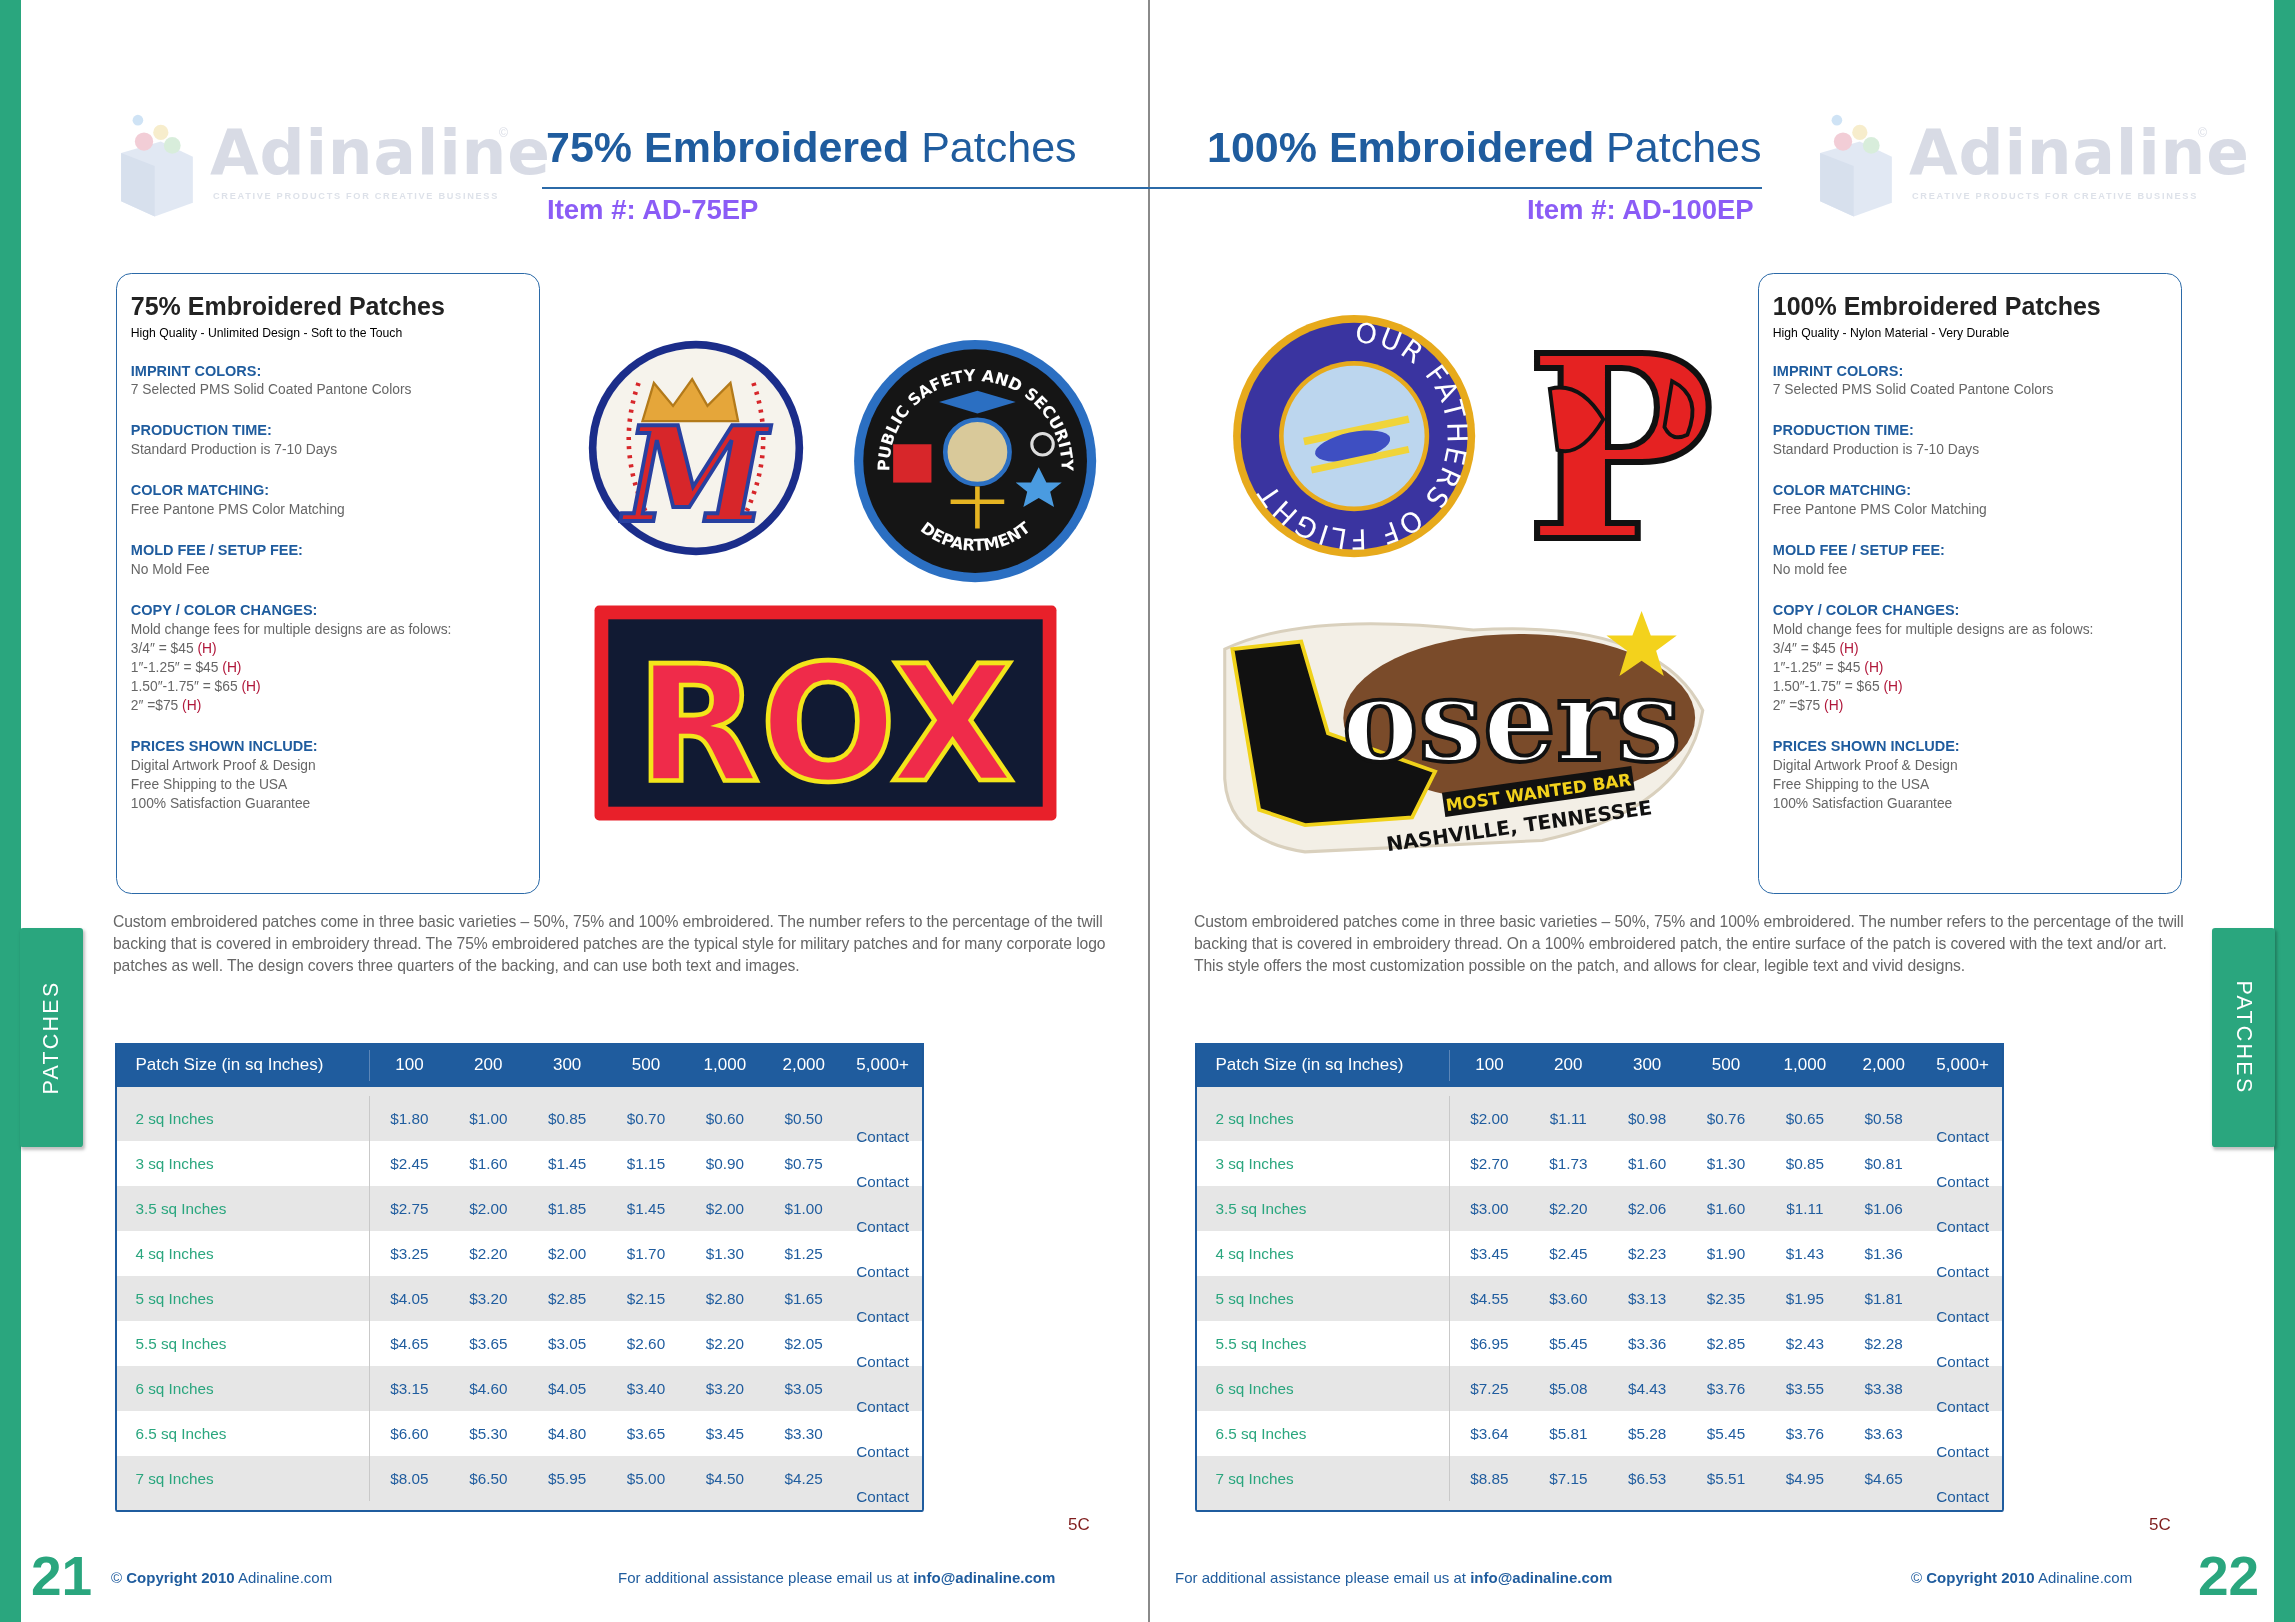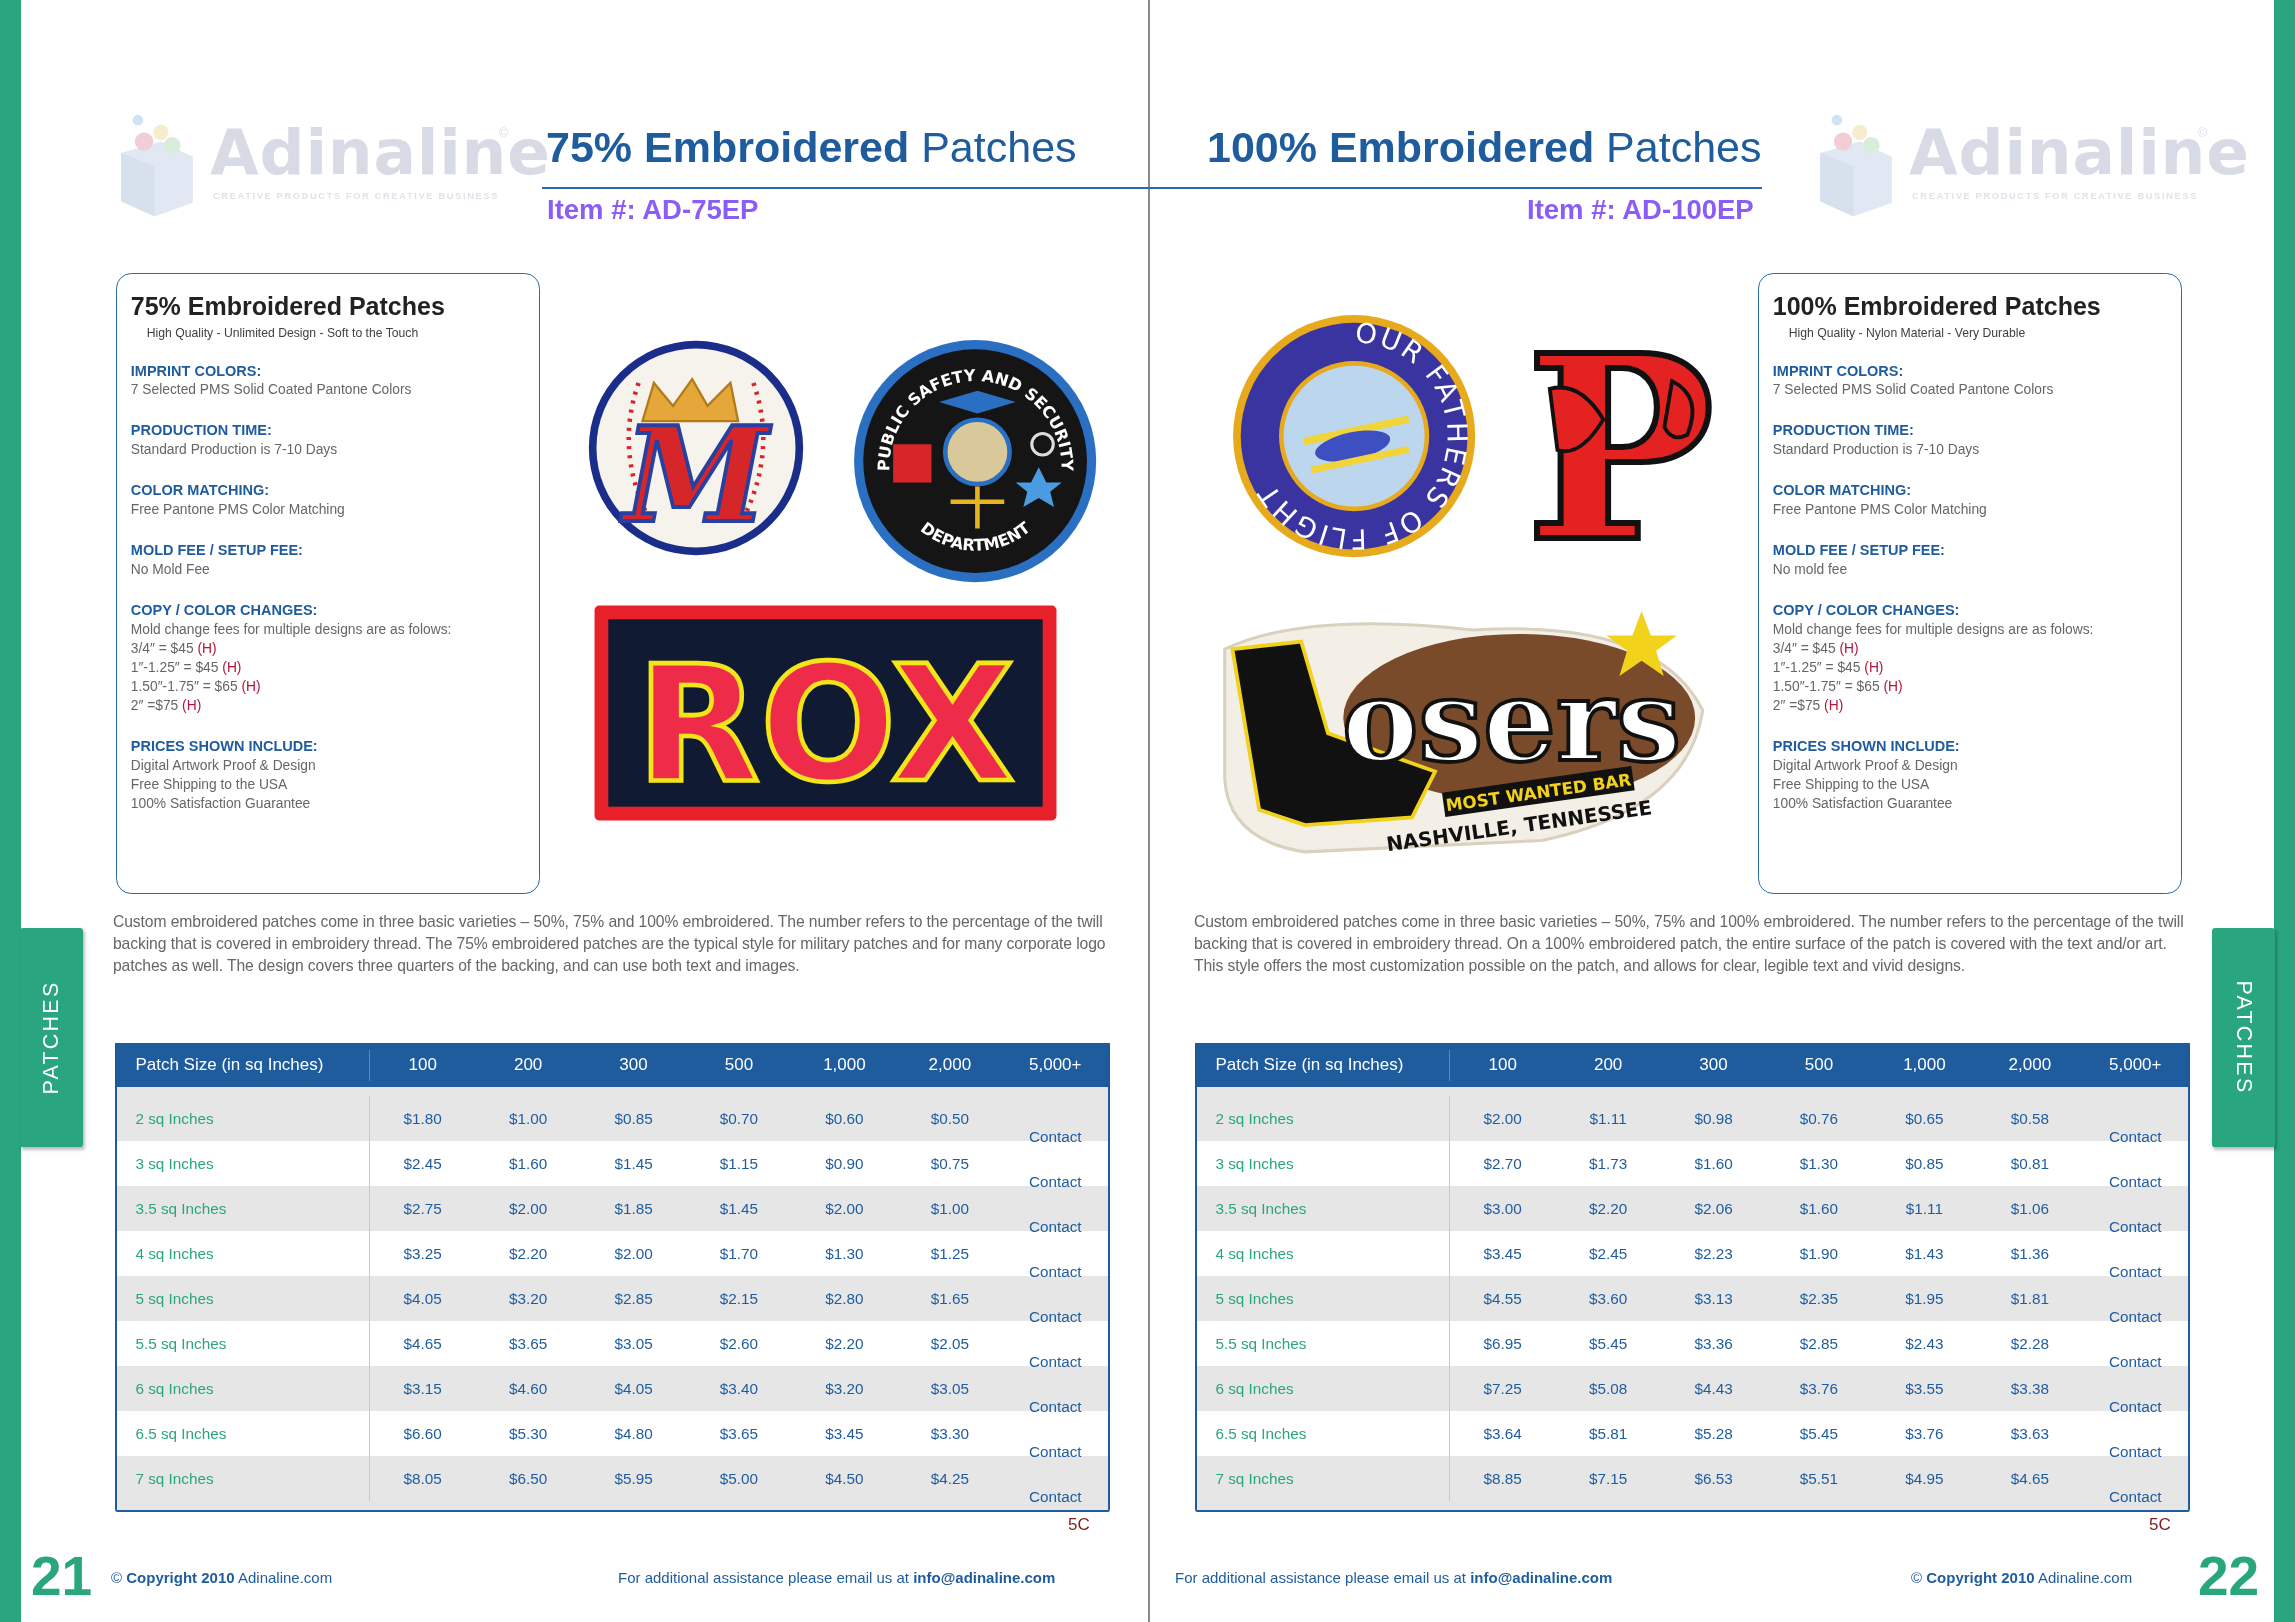--- a/index.html
+++ b/index.html
@@ -27,33 +27,33 @@
 
   .page-title { position: absolute; top: 126px; font-size: 43px; color: #1f5c9e; white-space: nowrap; line-height: 1; }
   .page-title b { font-weight: bold; }
   .page-title .light { font-weight: normal; }
   .title-rule { position: absolute; top: 187px; height: 1.5px; background: #2b6aa8; }
   .item-no { position: absolute; top: 194px; font-size: 27.5px; color: #8b5cf6; font-weight: bold; white-space: nowrap; }
 
   
   .spec-box { position: absolute; top: 273px; width: 424px; height: 621px; border: 1.9px solid #2b6aa8; border-radius: 15.3px; padding: 17px 13.8px; background: #fff; }
   .spec-title { font-size: 25px; font-weight: bold; color: #222; line-height: 1.2; white-space: nowrap; }
-  .spec-sub { font-size: 12.2px; color: #404040; margin-top: 4.6px; white-space: nowrap; margin-left: 16px; }
+  .spec-sub { font-size: 12.2px; color: #000000; margin-top: 4.6px; white-space: nowrap; }
   .spec-head { font-size: 14.5px; font-weight: bold; color: #1f5c9e; margin-top: 22px; line-height: 1.3; white-space: nowrap; }
   .spec-line { font-size: 13.8px; color: #666; line-height: 19px; white-space: nowrap; }
   .spec-line .h { color: #b0173a; }
 
   
   .img-area { position: absolute; }
   .img-area svg { display: block; }
 
   .desc { position: absolute; top: 911px; width: 995px; font-size: 15.7px; color: #666; line-height: 22px; letter-spacing: -0.1px; }
 
   
-  .price-table { position: absolute; top: 1043px; width: 995px; border: 2.3px solid #1f5c9e; border-top: none; border-radius: 0 0 3.1px 3.1px; background: #c2410c; }
+  .price-table { position: absolute; top: 1043px; width: 809px; border: 2.3px solid #1f5c9e; border-top: none; border-radius: 0 0 3.1px 3.1px; background: #c2410c; }
   .pt-head { display: flex; height: 44px; background: #1f5c9e; color: #fff; font-size: 17px; align-items: center; box-shadow: 0 3.1px 2.3px rgba(0,0,0,0.15); }
   .pt-row { display: flex; height: 45px; align-items: center; font-size: 15.3px; }
   .pt-row:nth-child(odd) { background: #e6e6e6; }
   .pt-row:nth-child(even) { background: #ffffff; }
   .pt-rows { padding-top: 9px; padding-bottom: 9.2px; background: #e6e6e6; }
   .cell-size { width: 253px; padding-left: 18.4px; height: 100%; display: flex; align-items: center; border-right: 0.8px solid #c9c9c9; white-space: nowrap; }
   .pt-head .cell-size { border-right: 0.8px solid #5b86b8; height: 31px; }
   .pt-row .cell-size { color: #2aa67e; }
   .cell-price { flex: 1; text-align: center; color: #1f5c9e; white-space: nowrap; }
   .pt-head .cell-price { color: #fff; }

